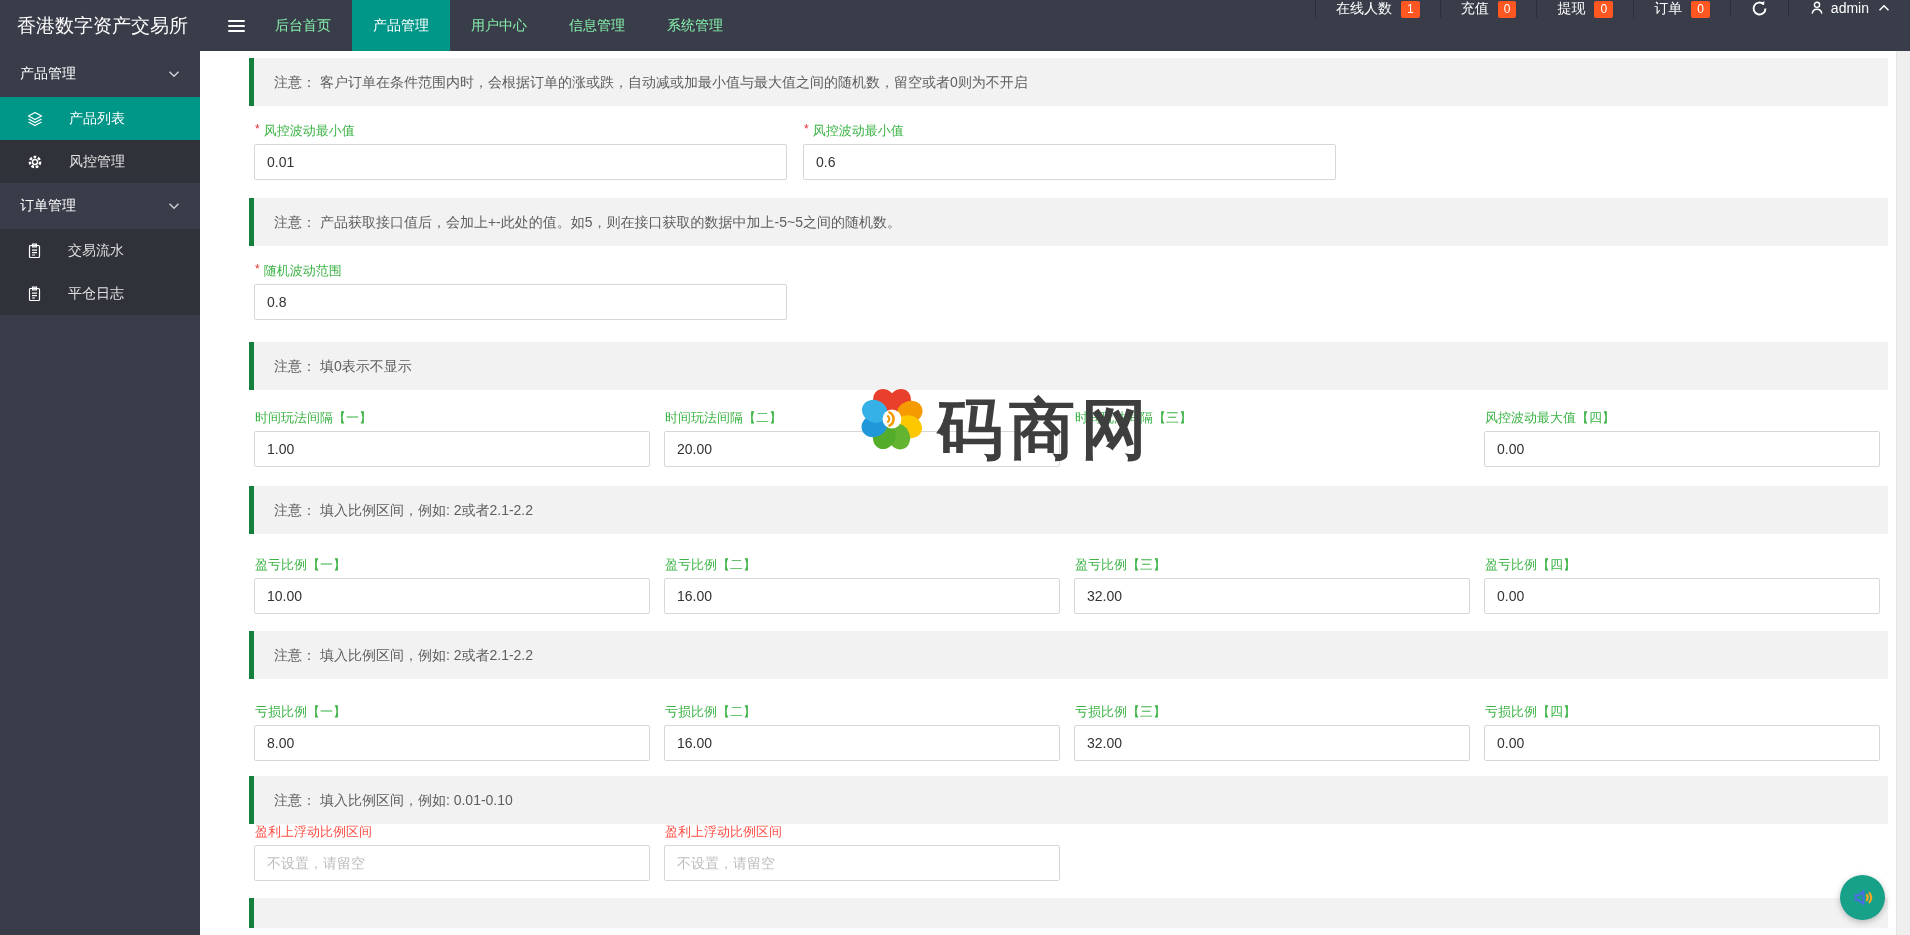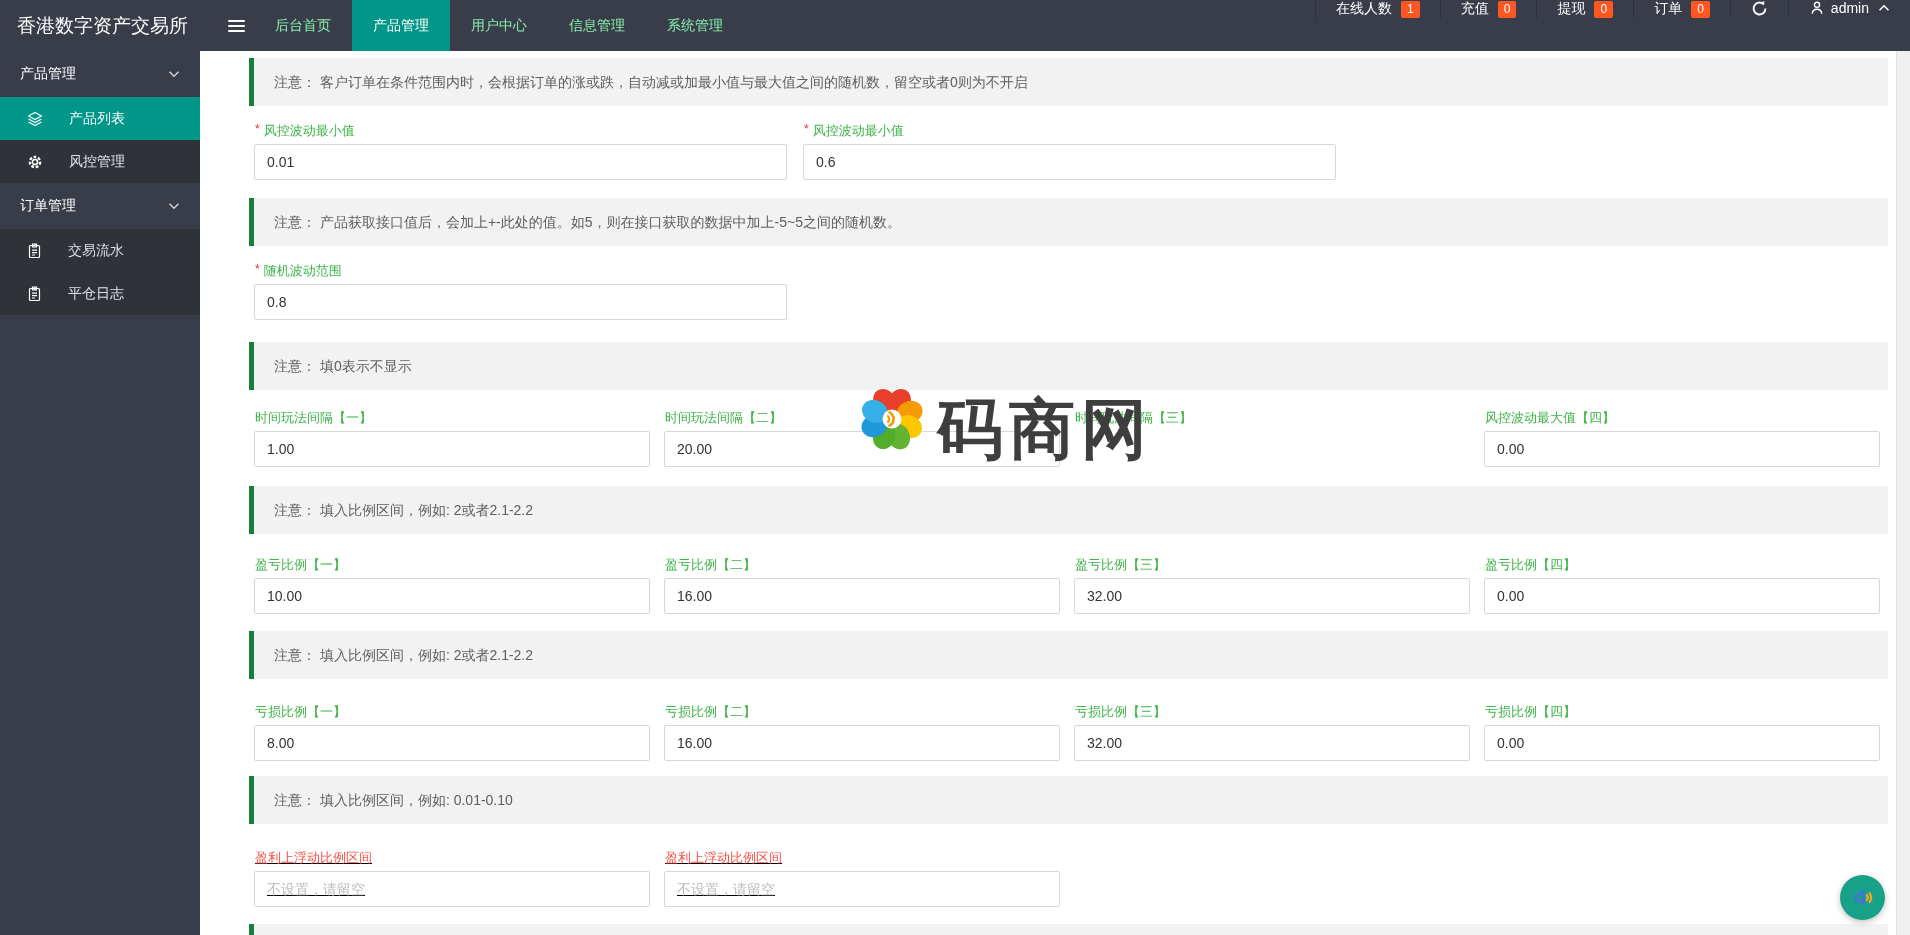--- a/index.html
+++ b/index.html
@@ -38,21 +38,21 @@
   .flabel.green{color:#3cb345;}
   .flabel.red{color:#fb4e44;}
   .req{color:#e03131;margin-right:4px;font-size:12px;vertical-align:2px;}
   .f-input{display:block;width:100%;height:36px;box-sizing:border-box;border:1px solid #d7d7d7;border-radius:2px;padding:0 12px;font-size:14px;color:#333;background:#fff;outline:none;font-family:inherit;}
   .f-input::placeholder{color:#bdbdbd;}
   .n0{margin-top:7px;}  .r0{margin-top:16px;}
   .n1{margin-top:18px;} .r1{margin-top:16px;}
   .n2{margin-top:22px;} .r2{margin-top:20px;}
   .n3{margin-top:19px;} .r3{margin-top:23px;}
   .n4{margin-top:17px;} .r4{margin-top:25px;}
-  .n5{margin-top:15px;} .r5{margin-top:26px;text-decoration:underline;}
+  .n5{margin-top:15px;} .r5{}
   .n6{margin-top:17px;}
   
   .scrollbar-track{position:absolute;top:51px;right:0;width:13px;bottom:0;background:#efefef;border-left:1px solid #e4e4e4;z-index:95;}
   
   .watermark{position:absolute;left:851px;top:376px;display:flex;align-items:flex-end;gap:4px;z-index:60;pointer-events:none;}
   .wm-text{font-size:66px;font-weight:bold;color:#3e3e3e;letter-spacing:6px;line-height:1;white-space:nowrap;}
   
   .float-btn{position:absolute;right:25px;bottom:15px;width:45px;height:45px;border-radius:50%;background:#18a189;border:none;display:flex;align-items:center;justify-content:center;cursor:pointer;z-index:120;box-shadow:0 2px 6px rgba(0,0,0,.25);padding:0;}
 </style>
 </head>

